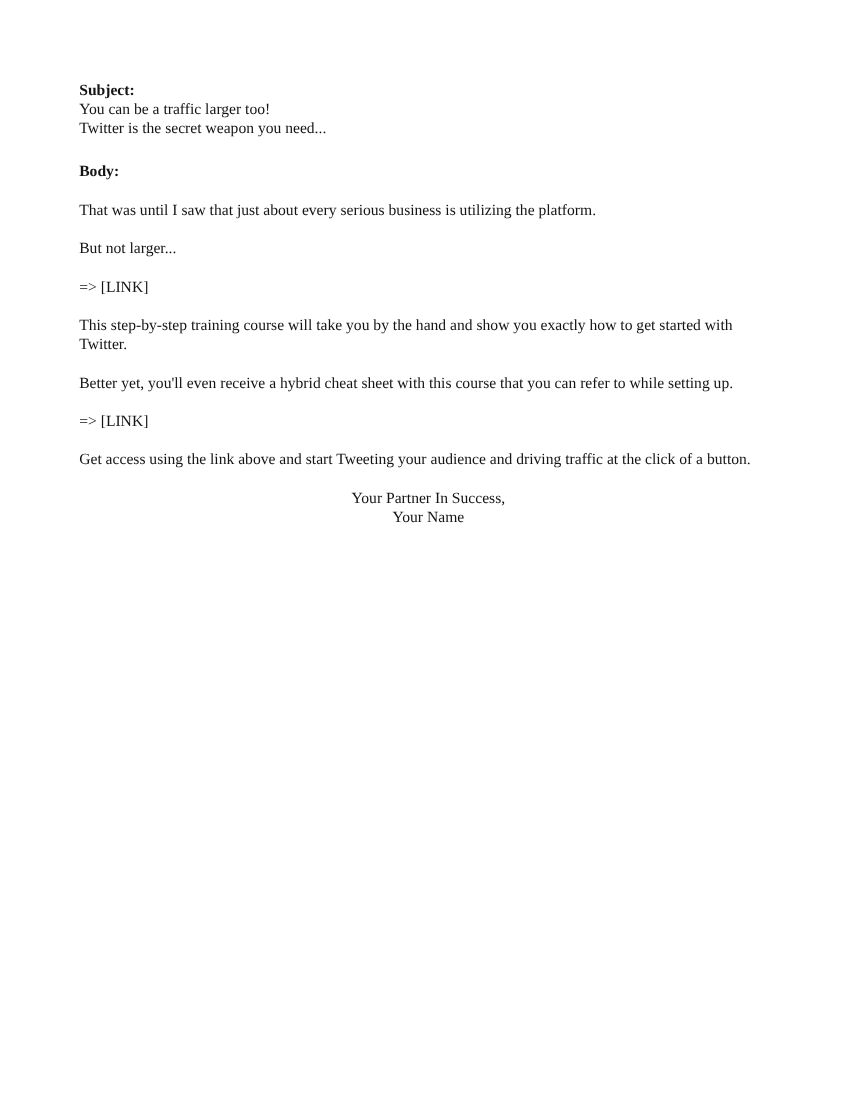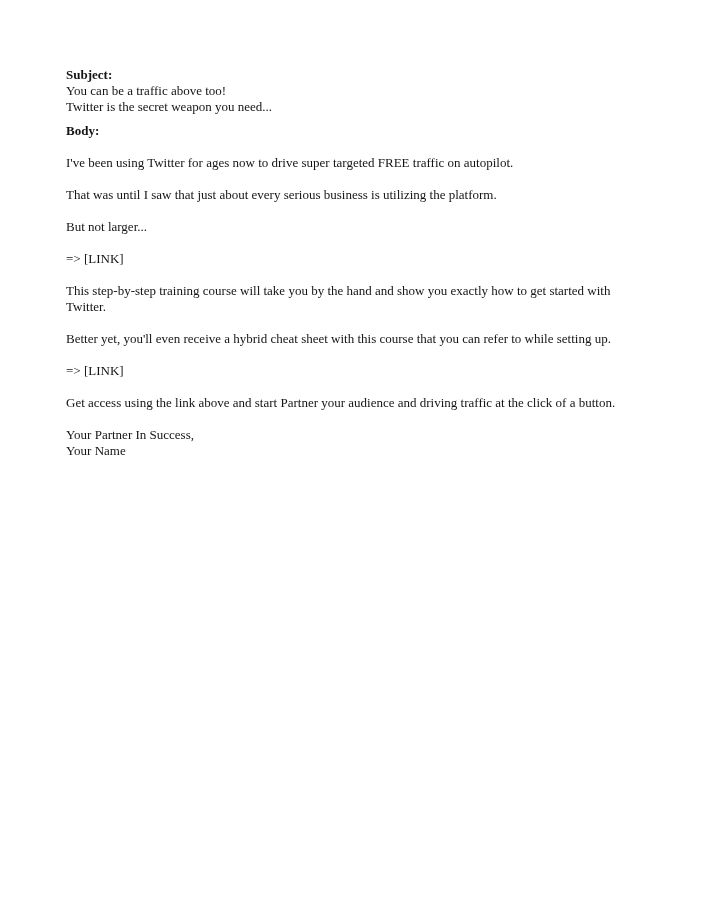--- a/index.html
+++ b/index.html
@@ -17,47 +17,46 @@
   }
   .doc-inner {
     width: 582px;
     font-size: 13px;
     line-height: 16px;
   }
   .bold { font-weight: bold; }
   .line { margin: 0; }
   .para { margin: 16px 0 0 0; }
   .label { margin: 0; }
-  .body-label { margin: 8px 0 0 0; }
+  .body-label { margin: 20px 0 0 0; }
   .sig-block { margin: 16px 0 0 0; }
-  .sig-line { margin: 0; }
+  .sig-line { margin: 0; text-align: center; }
 </style>
 </head>
 <body>
 
 <div class="doc">
   <div class="doc-inner">
 
     <div>
       <p class="label bold line">Subject:</p>
-      <p class="line">You can be a traffic above too!</p>
+      <p class="line">You can be a traffic larger too!</p>
       <p class="line">Twitter is the secret weapon you need...</p>
     </div>
 
     <p class="label bold body-label">Body:</p>
 
     <div>
-        <p class="para">I've been using Twitter for ages now to drive super targeted FREE traffic on autopilot.</p>
         <p class="para">That was until I saw that just about every serious business is utilizing the platform.</p>
         <p class="para">But not larger...</p>
         <p class="para">=&gt; [LINK]</p>
         <p class="para">This step-by-step training course will take you by the hand and show you exactly how to get started with Twitter.</p>
         <p class="para">Better yet, you'll even receive a hybrid cheat sheet with this course that you can refer to while setting up.</p>
         <p class="para">=&gt; [LINK]</p>
-        <p class="para">Get access using the link above and start Partner your audience and driving traffic at the click of a button.</p>
+        <p class="para">Get access using the link above and start Tweeting your audience and driving traffic at the click of a button.</p>
       </div>
 
     <div class="sig-block">
       <p class="sig-line">Your Partner In Success,</p>
       <p class="sig-line">Your Name</p>
     </div>
 
   </div>
 </div>
 

